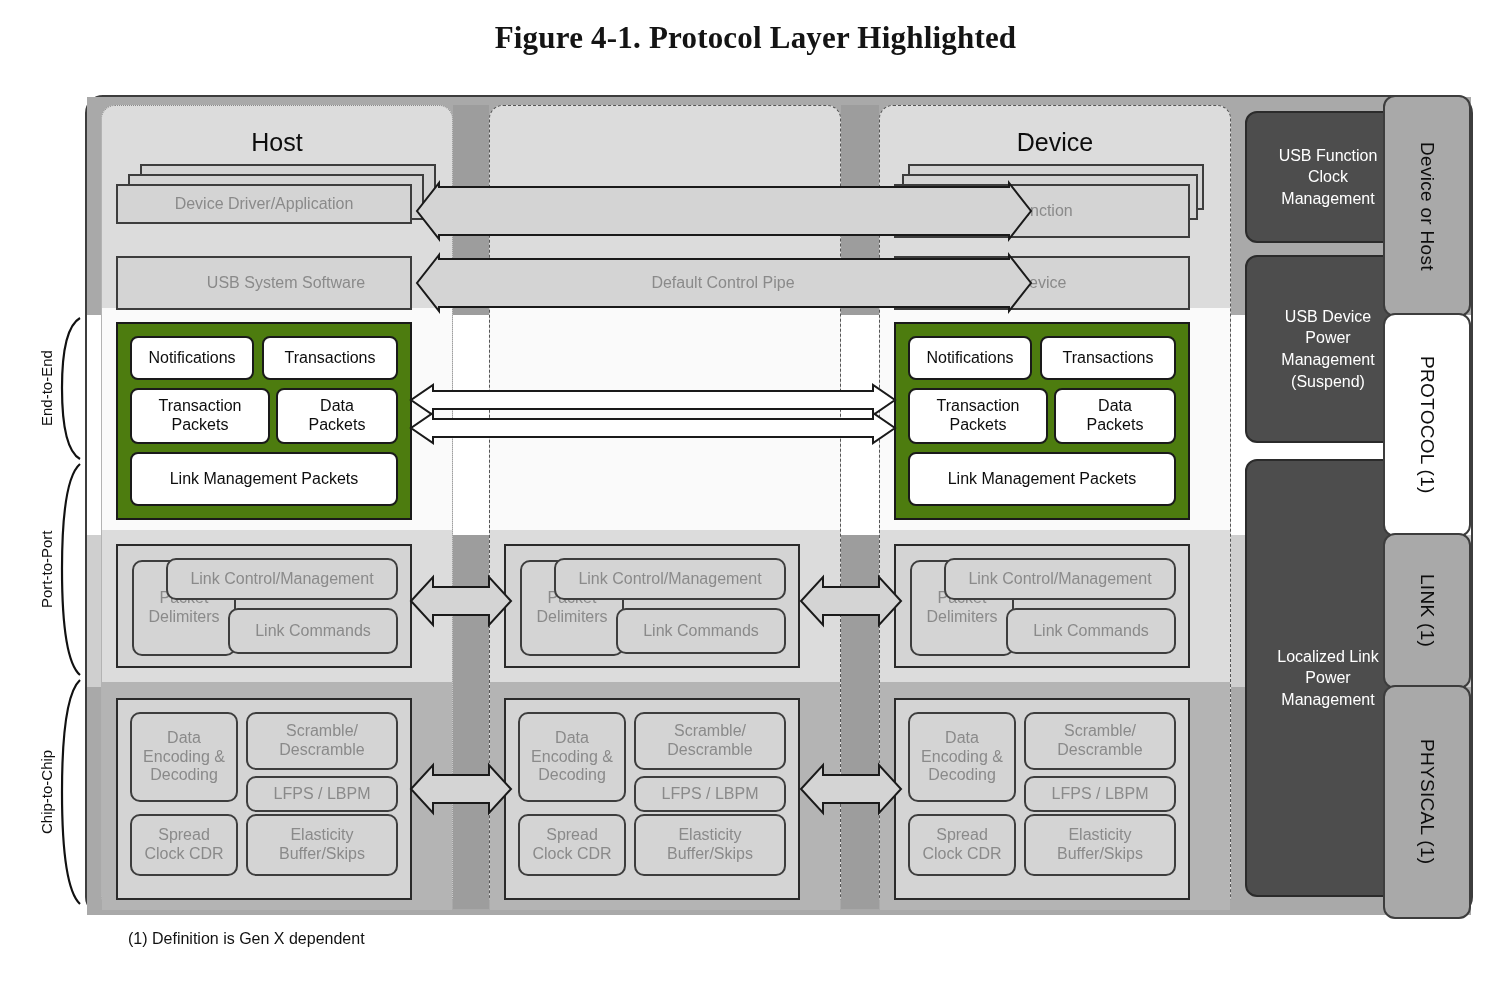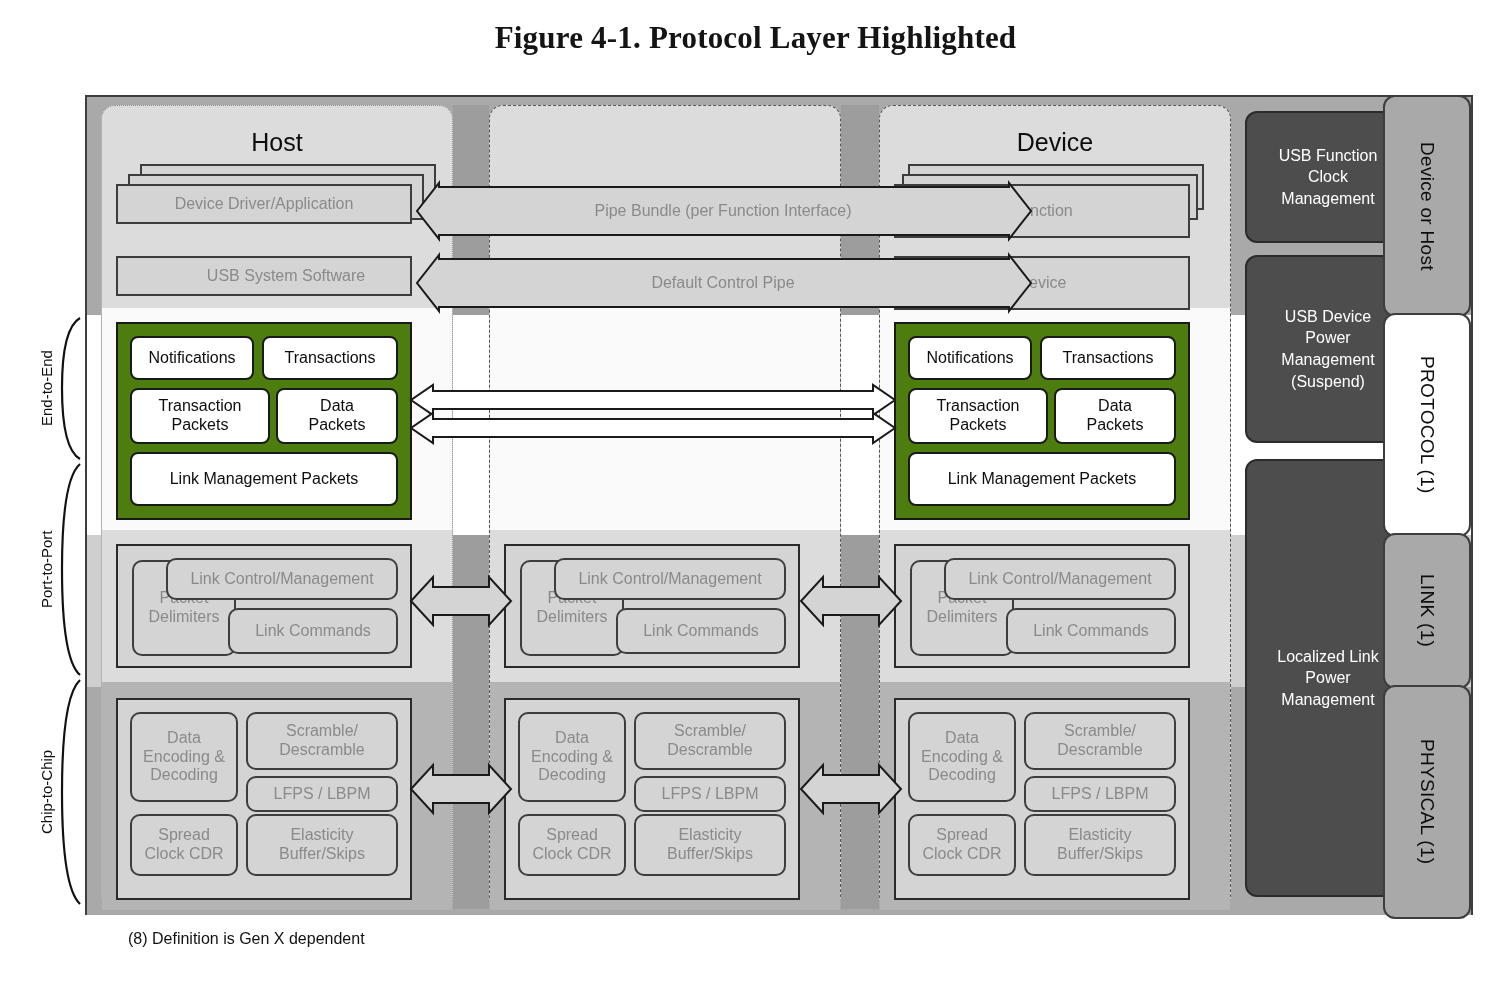--- a/index.html
+++ b/index.html
@@ -19,21 +19,21 @@
     position:absolute; left:0; top:0;
     writing-mode:vertical-rl; transform:rotate(180deg);
     font-size:15px; color:#101010; white-space:nowrap;
     display:flex; align-items:center; justify-content:center;
   }
   .brace-svg{ position:absolute; right:0; top:0; }
 
   
   #frame{
     position:absolute; left:85px; top:95px; width:1388px; height:820px;
-    background:#a9a9a9; border:2px solid #3d3d3d; border-radius:0;
+    background:#a9a9a9; border:2px solid #3d3d3d; border-radius:18px;
   }
 
   
   .band{ position:absolute; left:0; right:0; }
   #band-dh   { top:0px;   height:218px; background:#a9a9a9; }
   #band-proto{ top:218px; height:220px; background:#ffffff; }
   #band-link { top:438px; height:152px; background:#cfcfcf; }
   #band-phys { top:590px; height:228px; background:#a9a9a9; }
 
   
@@ -160,21 +160,21 @@
     <div class="col-phys-cut"></div>
 
     <div class="col-title">Host</div>
 
     <div class="shadowbox" style="left:38px; top:58px;  width:296px; height:46px;"></div>
     <div class="shadowbox" style="left:26px; top:68px;  width:296px; height:46px;"></div>
     <div class="gbox" style="left:14px; top:78px; width:296px; height:40px;">
       <span>Device Driver/Application</span>
     </div>
 
-    <div class="gbox" style="left:14px; top:150px; width:296px; height:40px;padding-left:44px;">
+    <div class="gbox" style="left:14px; top:150px; width:296px; height:54px;padding-left:44px;">
       <span>USB System Software</span>
     </div>
 
     <div class="proto-group" style="left:14px; top:216px; width:296px; height:198px;">
       <div class="pbox" style="left:12px; top:12px; width:124px; height:44px;">
         <span>Notifications</span>
       </div>
       <div class="pbox" style="left:144px; top:12px; width:136px; height:44px;">
         <span>Transactions</span>
       </div>
@@ -341,23 +341,20 @@
       <div class="lbox" style="left:128px; top:114px; width:152px; height:62px;">
         <span style="white-space:pre-line;">Elasticity
 Buffer/Skips</span>
       </div>
     </div>
   </div>
 
   <svg class="arw" style="left:326px; top:86px; width:620px; height:56px;" viewBox="0 0 620 56">
     <polygon points="26,4 596,4 596,0 618,28 596,56 596,52 26,52 26,56 4,28 26,0" fill="#d4d4d4" stroke="#1a1a1a" stroke-width="2"></polygon>
   </svg>
-  <div style="position:absolute; left:326px; top:100px; width:620px; height:28px;
-              display:flex; align-items:center; justify-content:center;
-              font-size:16px; color:#8a8a8a;">Pipe Bundle (per Function Interface)</div>
 
   <svg class="arw" style="left:326px; top:158px; width:620px; height:56px;" viewBox="0 0 620 56">
     <polygon points="26,4 596,4 596,0 618,28 596,56 596,52 26,52 26,56 4,28 26,0" fill="#d4d4d4" stroke="#1a1a1a" stroke-width="2"></polygon>
   </svg>
   <div style="position:absolute; left:326px; top:172px; width:620px; height:28px;
               display:flex; align-items:center; justify-content:center;
               font-size:16px; color:#8a8a8a;">Default Control Pipe</div>
 
   <svg class="arw" style="left:322px; top:288px; width:488px; height:30px;" viewBox="0 0 488 30">
     <polygon points="24,6 464,6 464,0 486,15 464,30 464,24 24,24 24,30 2,15 24,0" fill="#ffffff" stroke="#1a1a1a" stroke-width="2"></polygon>
@@ -405,13 +402,13 @@
   </div>
   <div class="sidetab" id="tab-link">
     <span>LINK (1)</span>
   </div>
   <div class="sidetab" id="tab-phys">
     <span>PHYSICAL (1)</span>
   </div>
 
 </div>
 
-<div id="footnote">(8) Definition is Gen X dependent</div>
+<div id="footnote">(1) Definition is Gen X dependent</div>
 
 </body></html>

